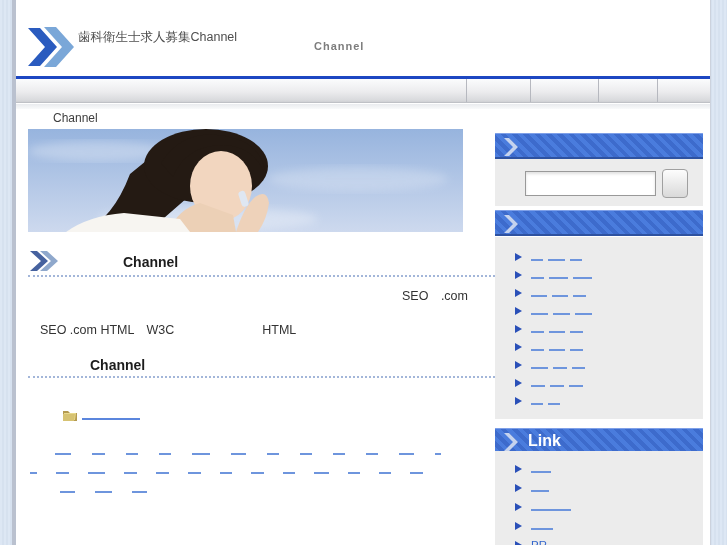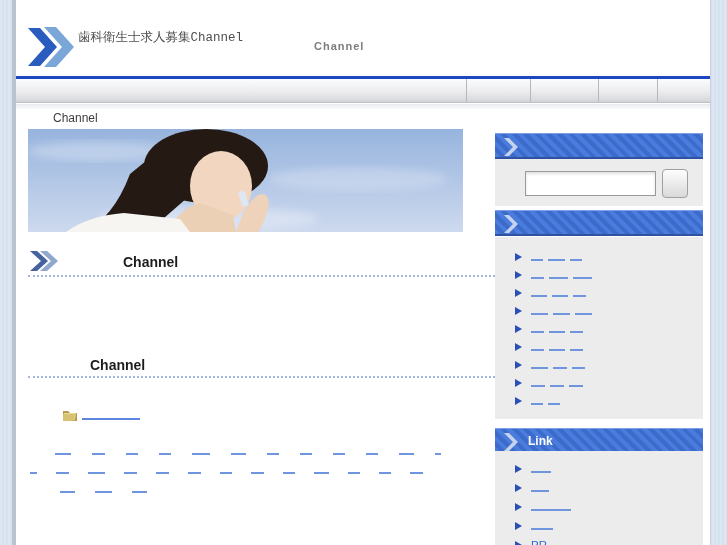--- a/index.html
+++ b/index.html
@@ -9,21 +9,21 @@
     background:repeating-linear-gradient(90deg,#dde7f4 0 2px,#d6e1ef 2px 4px);
   }
   #stage { position:relative; width:727px; height:545px; }
   #content {
     position:absolute; left:12px; top:0; width:699px; height:545px;
     background:#fff; border-left:4px solid #bac1cf; border-right:1px solid #ccd2dd;
   }
   
   .logo-icon { position:absolute; left:12px; top:27px; }
   .logo-text { position:absolute; left:62px; top:29px; width:150px; color:#4e4e4e; }
-  .logo-line1 { font-size:12.5px; letter-spacing:0; white-space:nowrap;font-family:Liberation Mono, monospace; }
+  .logo-line1 { font-size:12.5px; letter-spacing:0; white-space:nowrap; }
   .logo-line2 { font-size:18px; text-align:right; margin-top:1px; }
   .hdr-right { position:absolute; left:298px; top:40px; font-size:11px; font-weight:bold; color:#7d7d7d; letter-spacing:1px; }
   .blue-rule { position:absolute; left:0; top:76px; width:694px; height:3px; background:#1d47c2; }
   
   .nav { position:absolute; left:0; top:79px; width:694px; height:24px; display:flex;
          background:linear-gradient(#fbfcfd,#ececee 55%,#d9dadd 92%,#cfd0d4);
          border-bottom:1px solid #bfc1c6; }
   .nav-cell { height:100%; }
   .nav-cell + .nav-cell { border-left:1px solid #b6b8bf; }
   .nav-strip { position:absolute; left:0; top:104px; width:694px; height:5px;
@@ -44,21 +44,21 @@
   .folder-row svg { vertical-align:-2px; }
   .folder-underline { display:inline-block; height:2px; background:#5b86dd; vertical-align:baseline; margin-left:3px; }
   .area-links { position:absolute; left:12px; top:441px; width:460px; }
   .dash-row { height:19px; white-space:nowrap; }
   .dash { display:inline-block; height:2px; background:#6e95dd; vertical-align:baseline; }
   
   .sidebar { position:absolute; left:479px; top:0; width:208px; }
   .blue-bar { position:absolute; left:0; width:208px; height:26px;
     background:repeating-linear-gradient(45deg,#4a7cdd 0 4px,#3d6bcc 4px 8px);
     border-top:1px solid #7fa0e8; border-bottom:2px solid #2e52a0;
-    color:#fff; font-size:12px; font-weight:bold; line-height:24px; }
+    color:#fff; font-size:16px; font-weight:bold; line-height:24px; }
   .blue-bar svg { position:absolute; left:9px; top:4px; }
   .bar-label { position:absolute; left:33px; top:0; }
   .gray-box { position:absolute; left:0; width:208px; background:#ececec; }
   .search-box { top:159px; height:47px; }
   .search-input { position:absolute; left:30px; top:12px; width:131px; height:25px;
     border:1px solid #999; background:#fff; box-shadow:inset 0 2px 3px rgba(0,0,0,.12);
     font-size:12px; padding:0 4px; }
   .search-btn { position:absolute; left:167px; top:10px; width:26px; height:29px;
     border:1px solid #a0a0a0; border-radius:4px;
     background:linear-gradient(#fdfdfd,#d9d9d9); }
@@ -135,20 +135,22 @@
 
     <div class="sec-head-icon">
       <svg width="29" height="20" viewBox="0 0 29 20">
         <path d="M10 0 h7 l11 10 -11 10 h-7 l11 -10 z" fill="#8fa8cc"></path>
         <path d="M0 0 h7 l11 10 -11 10 h-7 l11 -10 z" fill="#46629f"></path>
       </svg>
     </div>
     <div class="sec1-title">Channel</div>
     <div class="dotted1"></div>
 
+    <div class="para1">SEO　.com</div>
+    <div class="para2"><span>SEO .com HTML　W3C</span><span class="gap"></span><span>HTML</span></div>
 
     <div class="sec2-title">Channel</div>
     <div class="dotted2"></div>
 
     <div class="folder-row">
       <svg width="17" height="14" viewBox="0 0 17 14">
         <path d="M1 3 L6 3 L8 5 L15 5 L15 13 L1 13 Z" fill="#b49a50"></path>
         <path d="M2 5 L14 5 L13 12 L2 12 Z" fill="#e8d98c"></path>
         <path d="M1 6 L13 6 L12 13 L1 13 Z" fill="#d6c272"></path>
       </svg><span class="folder-underline" id="folder-underline" style="width: 58px;"></span>

